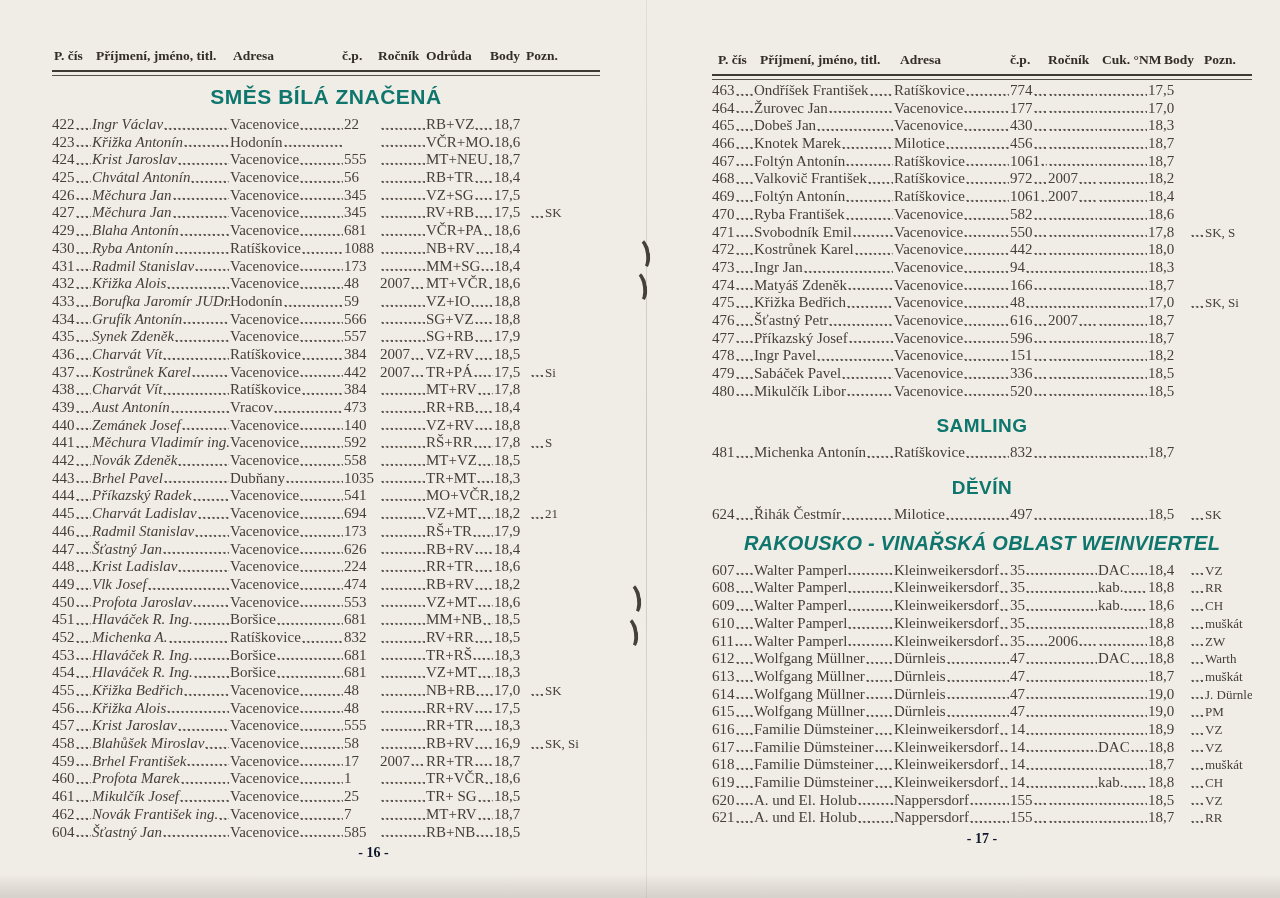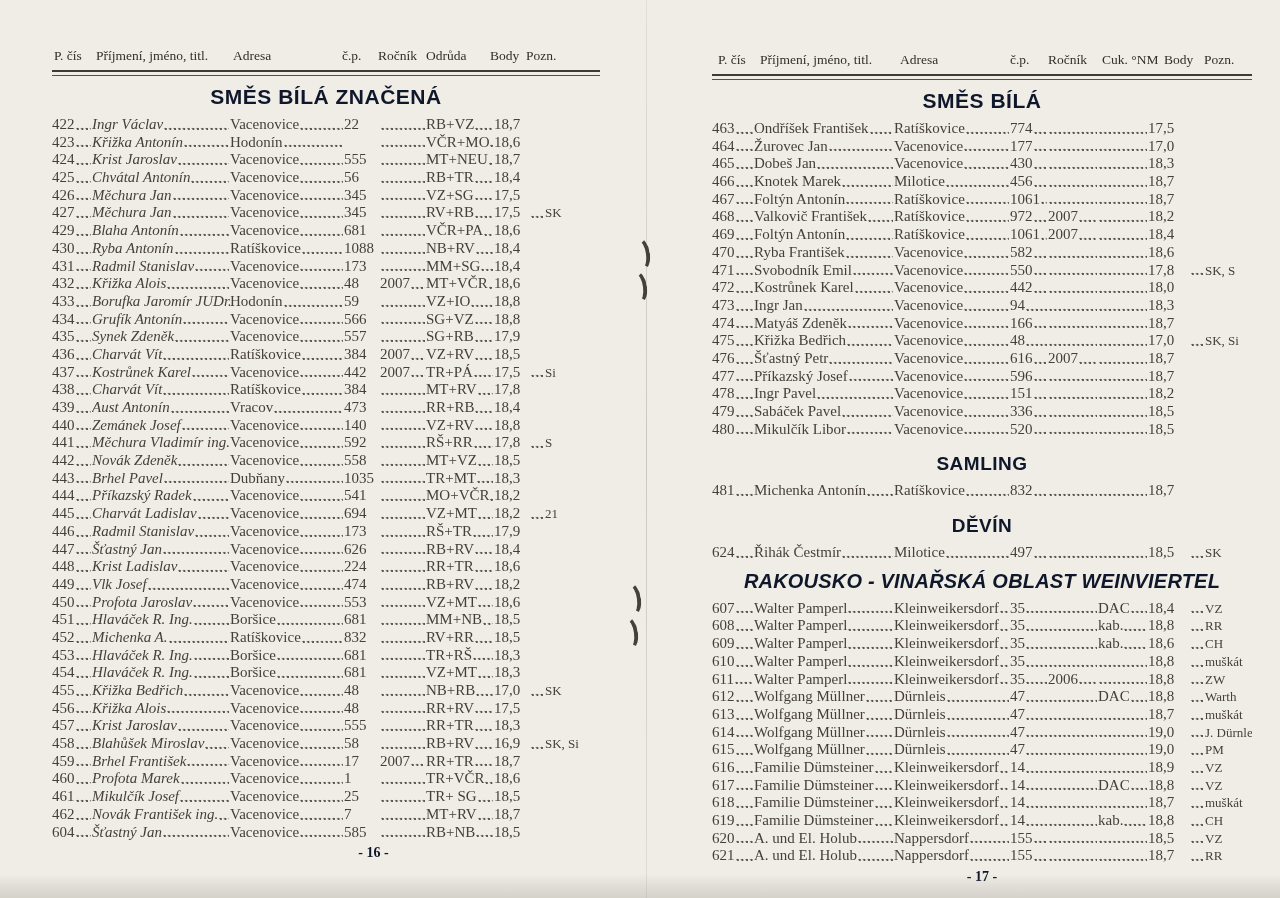--- a/index.html
+++ b/index.html
@@ -6,21 +6,21 @@
   body{
     width:1280px;height:898px;position:relative;overflow:hidden;
     background:#f0ede6;
     font-family:"Liberation Serif", serif;
     color:#423c35;
   }
   .page{position:absolute;}
   .page-left{left:52px;top:48px;width:548px;}
   .page-right{left:712px;top:52px;width:540px;}
 
-  .colhead{position:relative;height:20px;font-weight:normal;font-size:13.5px;color:#332e29;white-space:nowrap;}
+  .colhead{position:relative;height:20px;font-weight:bold;font-size:13.5px;color:#332e29;white-space:nowrap;}
   .colhead span{position:absolute;top:0;}
   .page-left  .colhead span:nth-child(1){left:2px;}
   .page-left  .colhead span:nth-child(2){left:44px;}
   .page-left  .colhead span:nth-child(3){left:181px;}
   .page-left  .colhead span:nth-child(4){left:290px;}
   .page-left  .colhead span:nth-child(5){left:326px;}
   .page-left  .colhead span:nth-child(6){left:374px;}
   .page-left  .colhead span:nth-child(7){left:438px;}
   .page-left  .colhead span:nth-child(8){left:474px;}
   .page-right .colhead span:nth-child(1){left:6px;}
@@ -30,21 +30,21 @@
   .page-right .colhead span:nth-child(5){left:336px;}
   .page-right .colhead span:nth-child(6){left:390px;}
   .page-right .colhead span:nth-child(7){left:452px;}
   .page-right .colhead span:nth-child(8){left:492px;}
 
   .rule{height:3px;border-top:2px solid #3e3a34;border-bottom:1px solid #55504a;margin-top:2px;}
 
   .sec-title{
     margin:9px 0 7px 0;text-align:center;
     font-family:"Liberation Sans", sans-serif;font-weight:bold;
-    font-size:21px;letter-spacing:.5px;color:#0f172a;white-space:nowrap;
+    font-size:21px;letter-spacing:.5px;color:#0f766e;white-space:nowrap;
   }
   .sec-title.small{font-size:19px;margin-top:15px;}
   .sec-title.wide{font-size:20px;letter-spacing:.2px;margin-top:8px;font-style:italic;}
 
   .rows{margin-top:2px;}
   .row{display:flex;height:17.7px;line-height:17.7px;font-size:15px;white-space:nowrap;color:#453f37;}
   .cell{display:flex;min-width:0;overflow:hidden;}
   .t{flex:0 0 auto;}
   .dots{
     flex:1 1 auto;height:4px;align-self:flex-end;margin:0 1px 3px 1px;
@@ -1348,21 +1348,20 @@
     <span>Příjmení, jméno, titl.</span>
     <span>Adresa</span>
     <span>č.p.</span>
     <span>Ročník</span>
     <span>Cuk. °NM</span>
     <span>Body</span>
     <span>Pozn.</span>
   </div>
   <div class="rule"></div>
 
-  <div class="sec-title">SMĚS BÍLÁ</div>
   <div class="rows">
       <div class="row">
         <span class="cell c-no">
           <span class="t">463</span>
           <span class="dots"></span>
         </span>
         <span class="cell c-name">
           <span class="t">Ondříšek František</span>
           <span class="dots"></span>
         </span>

